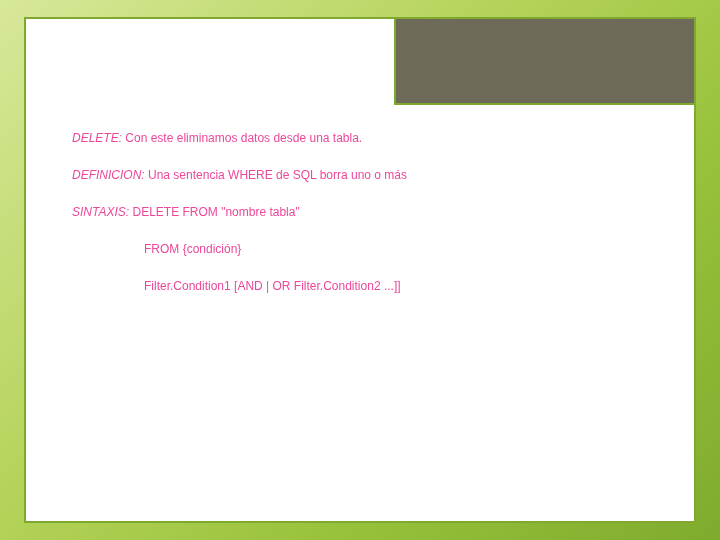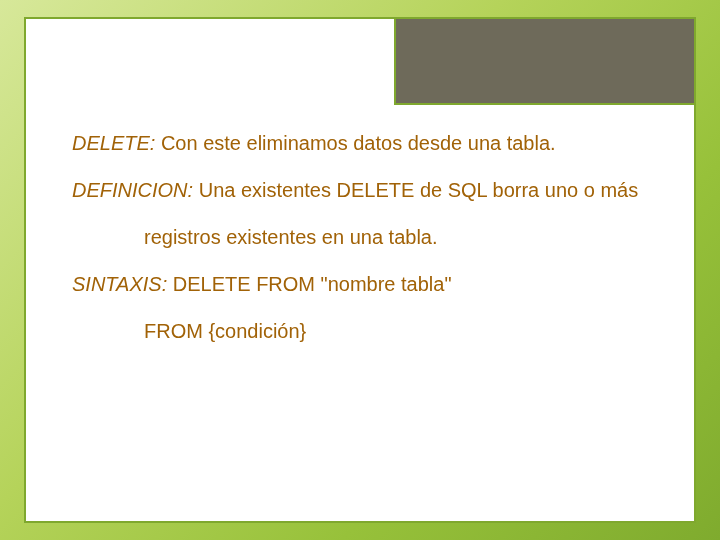--- a/index.html
+++ b/index.html
@@ -25,49 +25,49 @@
     width: 302px;
     height: 88px;
     background: #6e6a5a;
     border: 2px solid #7fa82e;
   }
   .content {
     position: absolute;
     top: 112px;
     left: 46px;
     right: 54px;
-    font-size: 20px;
-    color: #a16207;
+    font-size: 12px;
+    color: #ec4899;
     line-height: 1.25;
   }
   .content p { margin-bottom: 22px; }
   .label { font-style: italic; font-weight: normal; }
   .indent { padding-left: 72px; }
 </style>
 </head>
 <body>
 
 <div class="slide-frame">
   <div class="top-box"></div>
 
   <div class="content">
 
     <p>
       <span class="label">DELETE:</span><span> Con este eliminamos datos desde una tabla.</span>
     </p>
 
     <p>
-      <span class="label">DEFINICION:</span><span> Una existentes DELETE de SQL borra uno o más</span>
-    </p>
-    <p class="indent">
-      <span>registros existentes en una tabla.</span>
+      <span class="label">DEFINICION:</span><span> Una sentencia WHERE de SQL borra uno o más</span>
     </p>
 
     <p>
       <span class="label">SINTAXIS:</span><span> DELETE FROM "nombre tabla"</span>
     </p>
     <p class="indent">
       <span>FROM {condición}</span>
     </p>
 
+    <p class="indent">
+      <span>Filter.Condition1 [AND | OR Filter.Condition2 ...]]</span>
+    </p>
 
   </div>
 </div>
 
 </body></html>

